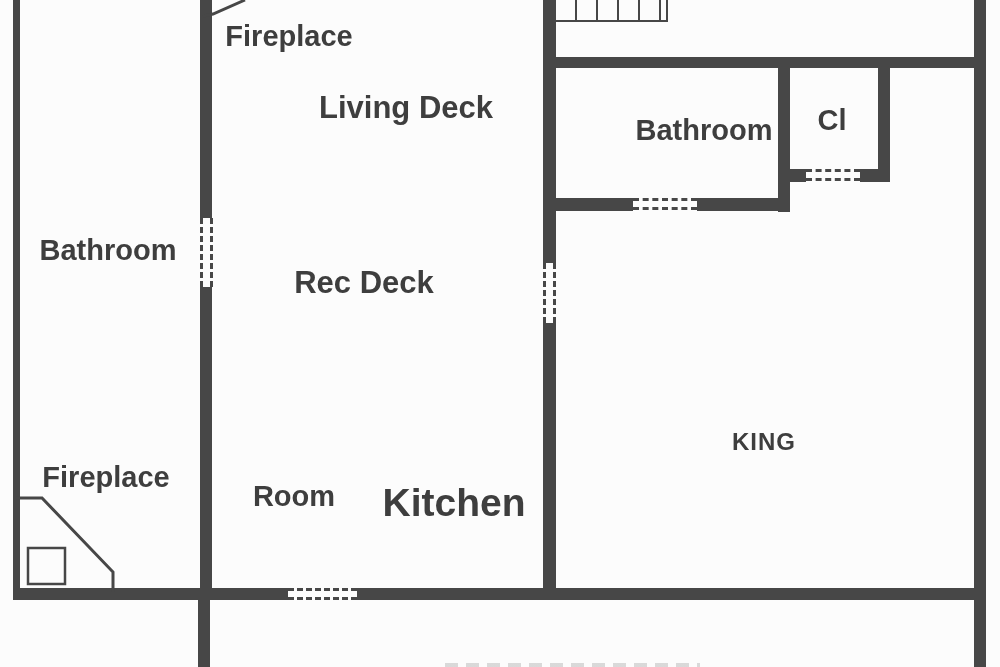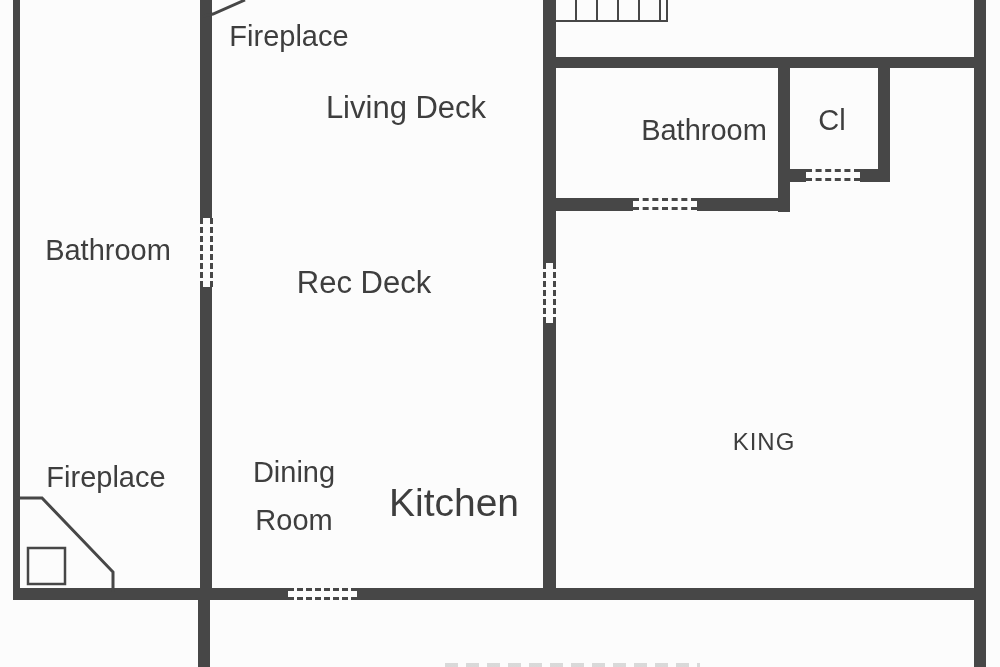--- a/index.html
+++ b/index.html
@@ -48,21 +48,21 @@
   
   .stairs{position:absolute;left:556px;top:0;width:112px;height:22px;
     border-right:2px solid var(--wall);border-bottom:2px solid var(--wall);
     box-sizing:border-box;
     background-image:repeating-linear-gradient(90deg,transparent 0 19px,var(--wall) 19px 21px);}
   
   .shapes{position:absolute;left:0;top:0;width:1000px;height:667px;pointer-events:none;}
   .shapes *{fill:none;stroke:var(--wall);}
   
   .lbl{position:absolute;transform:translate(-50%,-50%);
-    color:var(--text);font-weight:normal;font-size:30px;line-height:1.15;
+    color:var(--text);font-weight:bold;font-size:30px;line-height:1.15;
     white-space:nowrap;text-align:center;}
   .lbl-fireplace-top{left:289px;top:37px;font-size:29px;}
   .lbl-living{left:406px;top:108px;font-size:31px;}
   .lbl-bathroom{left:664px;top:131px;font-size:29px;margin-left:40px;}
   .lbl-cl{left:832px;top:121px;font-size:29px;}
   .lbl-deck{left:108px;top:251px;font-size:29px;line-height:1.5;}
   .lbl-rec{left:364px;top:283px;font-size:31px;}
   .lbl-bedroom{left:773px;top:347px;font-size:31px;}
   .lbl-king{left:764px;top:442px;font-size:24px;letter-spacing:1px;}
   .lbl-fireplace-bot{left:106px;top:478px;font-size:29px;}
@@ -112,20 +112,19 @@
   <div class="lbl lbl-living">Living Deck</div>
   <div class="lbl lbl-bathroom">Bathroom</div>
   <div class="lbl lbl-cl">Cl</div>
   <div class="lbl lbl-deck">
     <div>Bathroom</div>
   </div>
   <div class="lbl lbl-rec">Rec Deck</div>
   <div class="lbl lbl-king">KING</div>
   <div class="lbl lbl-fireplace-bot">Fireplace</div>
   <div class="lbl lbl-dining">
-    <div>Dining</div>
     <div>Room</div>
   </div>
   <div class="lbl lbl-kitchen">Kitchen</div>
 
   <div class="bottom-artifact"></div>
 
 </div>
 
 </body></html>

